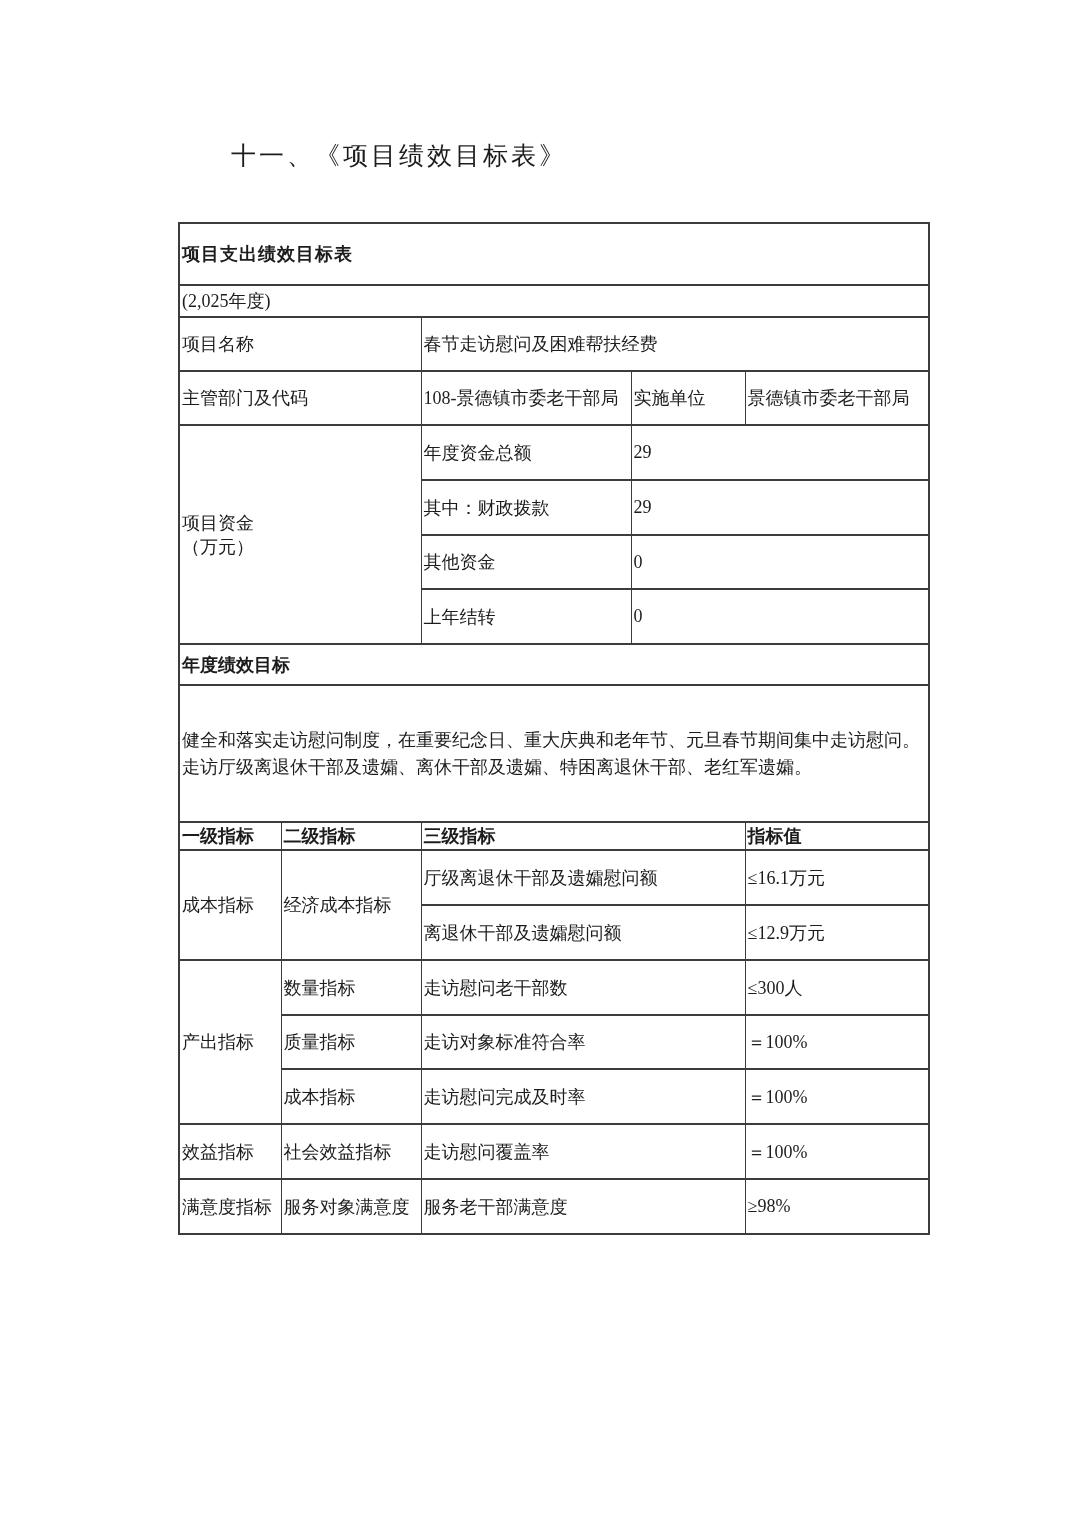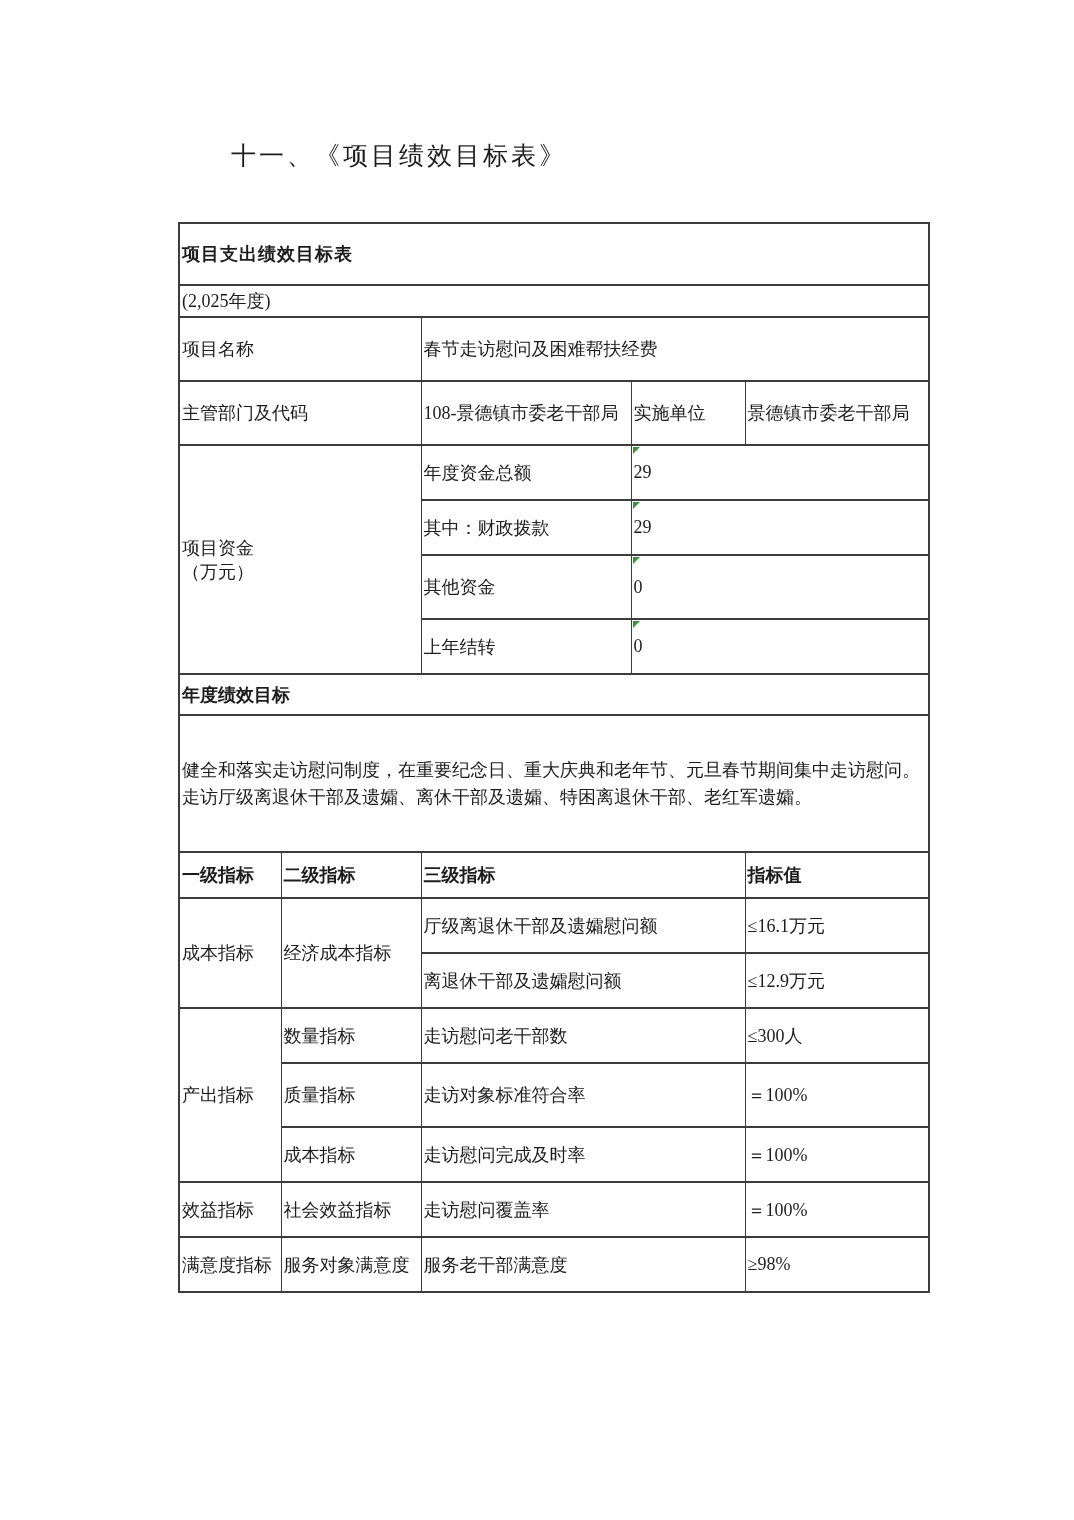--- a/index.html
+++ b/index.html
@@ -21,31 +21,31 @@
     border:2px solid var(--border);
   }
   table.perf td{
     border:1px solid var(--border);
     border-top-width:2px;border-bottom-width:2px;
     text-align:left;vertical-align:middle;
     font-size:18px;padding:0 2px;overflow:hidden;
   }
   tr.h62{height:62px}
   tr.h32{height:32px}
-  tr.h54{height:64px}
+  tr.h54{height:54px}
   tr.h55{height:55px}
   tr.h47{height:41px}
   tr.h137{height:137px}
-  tr.h46{height:46px}
+  tr.h46{height:28px}
   td.title-cell{font-size:27px;font-weight:bold;letter-spacing:1px;}
   td.sub-cell{font-size:17px;}
   td.bold{font-weight:bold;}
   td.num{font-size:17px;}
   td.para-cell{font-size:18px;line-height:27px;padding:0 4px;border-radius:7px;}
-  td.vcell{position:relative;}
+  td.vcell{position:relative;border-radius:26px;}
   .tri{
     position:absolute;top:1px;left:1px;width:0;height:0;
     border-top:7px solid var(--tri);
     border-right:7px solid transparent;
   }
   .fund-label div{line-height:24px;}
 </style>
 </head>
 <body>
 

